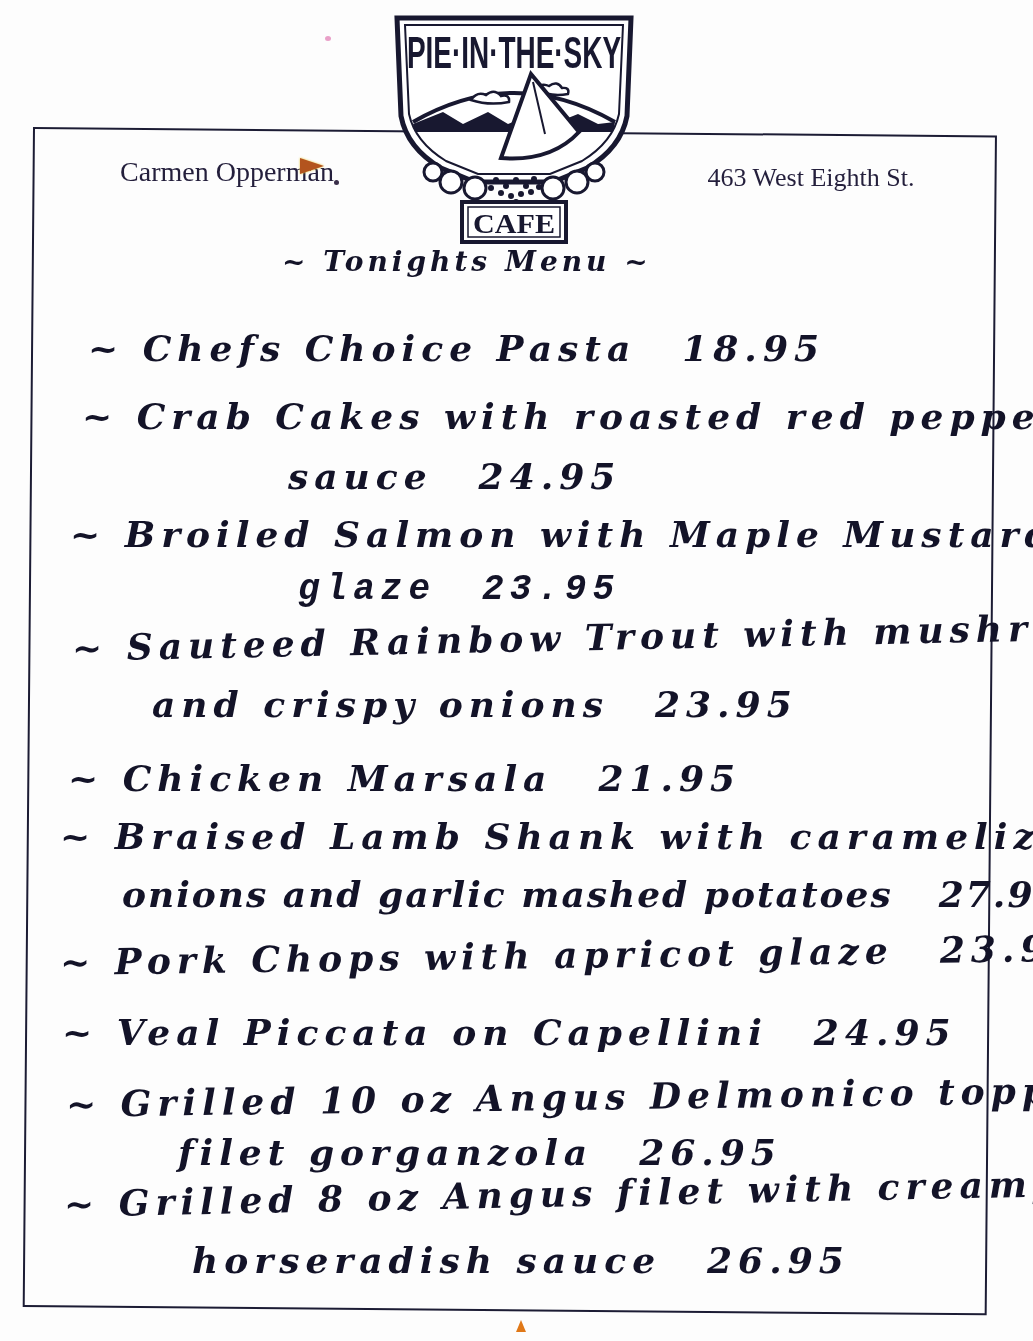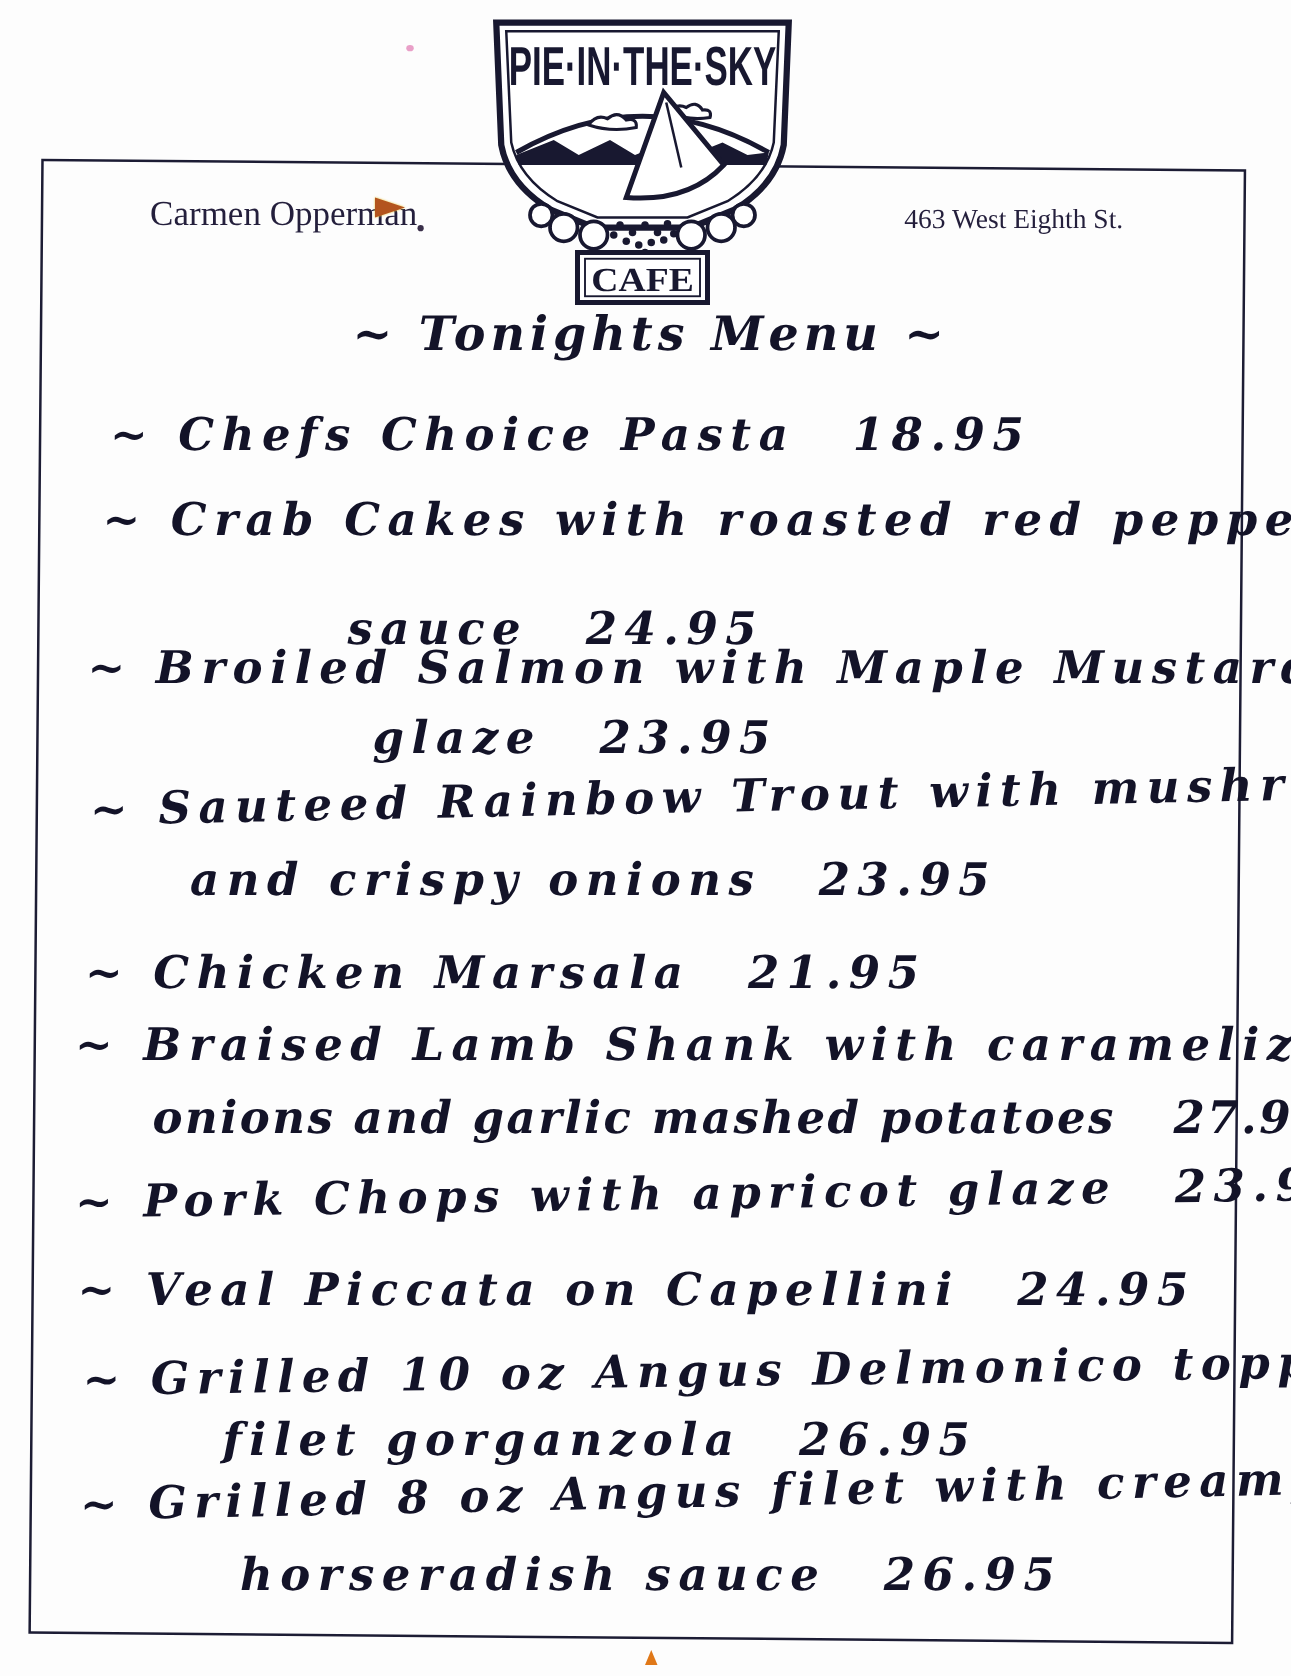--- a/index.html
+++ b/index.html
@@ -12,31 +12,31 @@
     position:absolute;left:33px;top:127px;width:960px;height:1176px;
     border:2px solid #1c1c34;transform:rotate(0.5deg);transform-origin:0 0;
     background:transparent;
   }
   
   .print{
     position:absolute;text-align:center;color:#241f3c;
     font-family:"Liberation Serif",serif;line-height:1.55;
   }
   .contact-block{left:112px;top:150px;width:230px;font-size:28px;}
-  .address-block{left:678px;top:158px;width:266px;font-size:22px;}
+  .address-block{left:678px;top:158px;width:266px;font-size:26px;}
   
   .logo-svg{position:absolute;left:383px;top:12px;}
   
   .hand{
     position:absolute;white-space:nowrap;
     font-family:"DejaVu Serif",serif;font-style:italic;font-weight:700;
     font-size:36px;color:#131328;letter-spacing:6px;line-height:1;
     transform-origin:0 50%;
   }
-  .menu-title{font-size:38px;letter-spacing:4px;}
+  .menu-title{font-size:28px;letter-spacing:4px;}
   .ls-sm{letter-spacing:2px;}
   .price{margin-left:46px;}
   .rot-a{transform:rotate(-0.8deg);}
   .rot-b{transform:rotate(-1.2deg);}
   
   .artifact-pink-dot{position:absolute;left:325px;top:36px;width:6px;height:5px;
     background:#e9a0c8;border-radius:50%;}
   .artifact-arrow{position:absolute;left:300px;top:158px;width:0;height:0;
     border-left:24px solid #b3541e;border-top:8px solid transparent;
     border-bottom:8px solid transparent;filter:drop-shadow(0 0 1px #e8c53a);}
@@ -105,28 +105,28 @@
 
 <div class="hand menu-title" style="left:282px;top:248px;">~ Tonights Menu ~</div>
 
 <div class="hand" style="left:88px;top:330px;">
   <span>~ Chefs Choice Pasta</span><span class="price">18.95</span>
 </div>
 
 <div class="hand" style="left:82px;top:398px;">
   <span>~ Crab Cakes with roasted red pepper</span>
 </div>
-<div class="hand" style="left:278px;top:458px;margin-top:27px;">
+<div class="hand" style="left:288px;top:458px;">
   <span>sauce</span><span class="price">24.95</span>
 </div>
 
 <div class="hand" style="left:70px;top:516px;">
   <span>~ Broiled Salmon with Maple Mustard</span>
 </div>
-<div class="hand" style="left:298px;top:572px;">
+<div class="hand" style="left:298px;top:572px;font-family:Liberation Mono, monospace;">
   <span>glaze</span><span class="price">23.95</span>
 </div>
 
 <div class="hand rot-b" style="left:72px;top:630px;">
   <span>~ Sauteed Rainbow Trout with mushrooms</span>
 </div>
 <div class="hand" style="left:152px;top:686px;">
   <span>and crispy onions</span><span class="price">23.95</span>
 </div>
 

